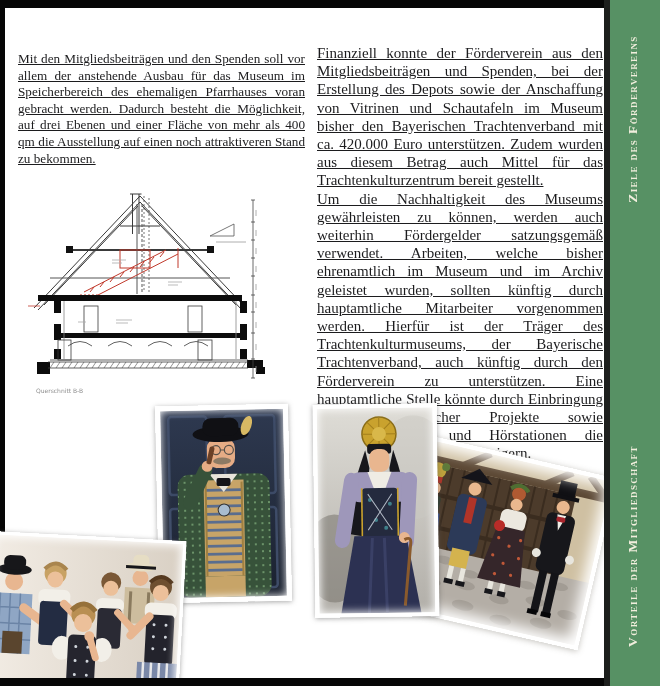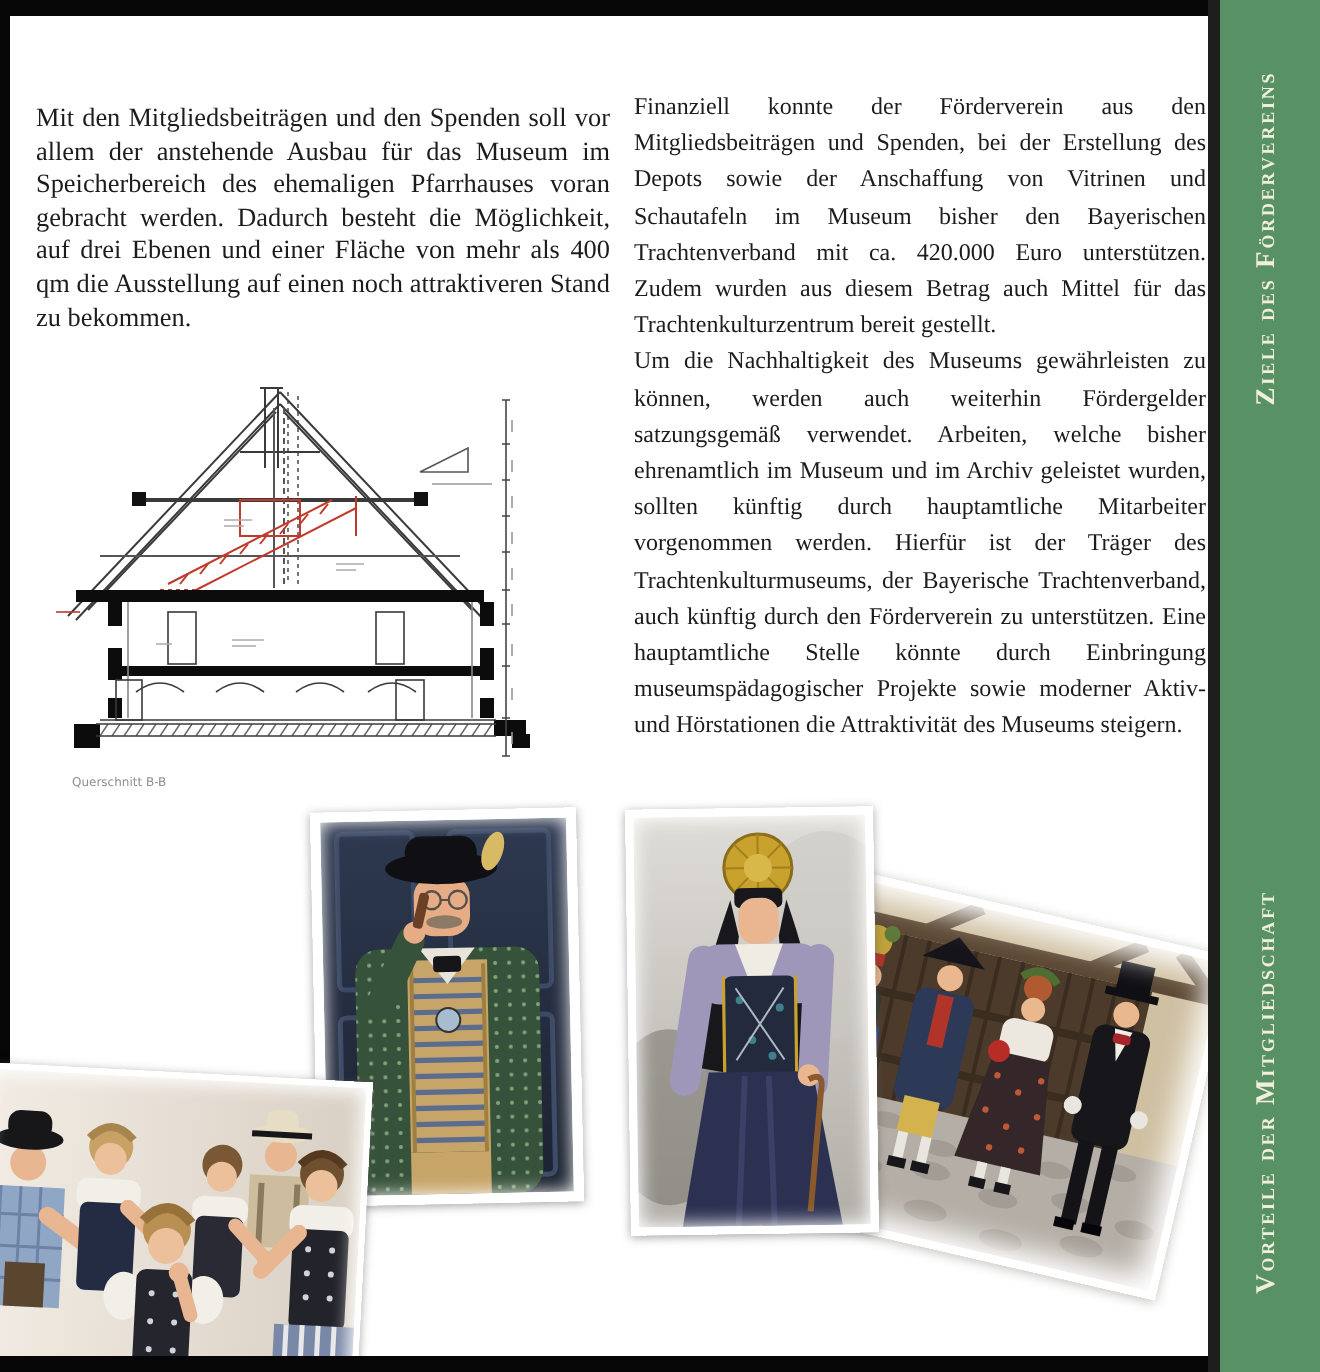--- a/index.html
+++ b/index.html
@@ -10,24 +10,24 @@
   .bar-bottom{position:absolute;left:0;top:678px;width:609px;height:8px;background:#060606;z-index:8;}
   .bar-left{position:absolute;left:0;top:0;width:5px;height:686px;background:#060606;z-index:1;}
   .sep-line{position:absolute;left:604px;top:0;width:6px;height:686px;background:#1d1f1d;z-index:9;}
   .sidebar{position:absolute;left:610px;top:0;width:50px;height:686px;background:#579164;z-index:9;}
   .sidebar-label{position:absolute;z-index:10;transform:rotate(-90deg);text-align:center;
          font-family:"Liberation Serif", serif;font-weight:bold;font-variant:small-caps;
          font-size:13.5px;letter-spacing:1.4px;color:#f1eedd;white-space:nowrap;}
   .sb-top{width:250px;left:508px;top:111px;}
   .sb-bottom{width:290px;left:488px;top:538px;}
   
-  .col{position:absolute;text-align:justify;}
+  .col{position:absolute;text-align:justify;text-decoration:underline;}
   .col p{margin:0;}
   .col-left{left:18px;top:51px;width:287px;font-size:13.2px;line-height:16.6px;}
-  .col-right{left:317px;top:44px;width:286px;font-size:12px;line-height:18.2px;}
+  .col-right{left:317px;top:44px;width:286px;font-size:15px;line-height:18.2px;}
   
   .drawing{position:absolute;left:20px;top:192px;width:245px;height:205px;z-index:2;}
   
   .photo{position:absolute;background:#fff;box-shadow:0 1px 5px rgba(90,90,90,.55);}
   .photo .feather{position:absolute;inset:0;box-shadow:inset 0 0 9px 5px #fff;pointer-events:none;}
   .ph-musician{left:157px;top:405px;padding:5px;transform:rotate(-1.2deg);z-index:3;}
   .ph-crown{left:314px;top:404px;padding:4px;transform:rotate(-0.8deg);z-index:5;}
   .ph-wedding{left:382px;top:452px;padding:4px;transform:rotate(13deg);z-index:4;
               box-shadow:0 1px 6px rgba(120,115,105,.45);}
   .ph-pointing{left:-14px;top:536px;padding:3px;transform:rotate(3deg);z-index:6;}

